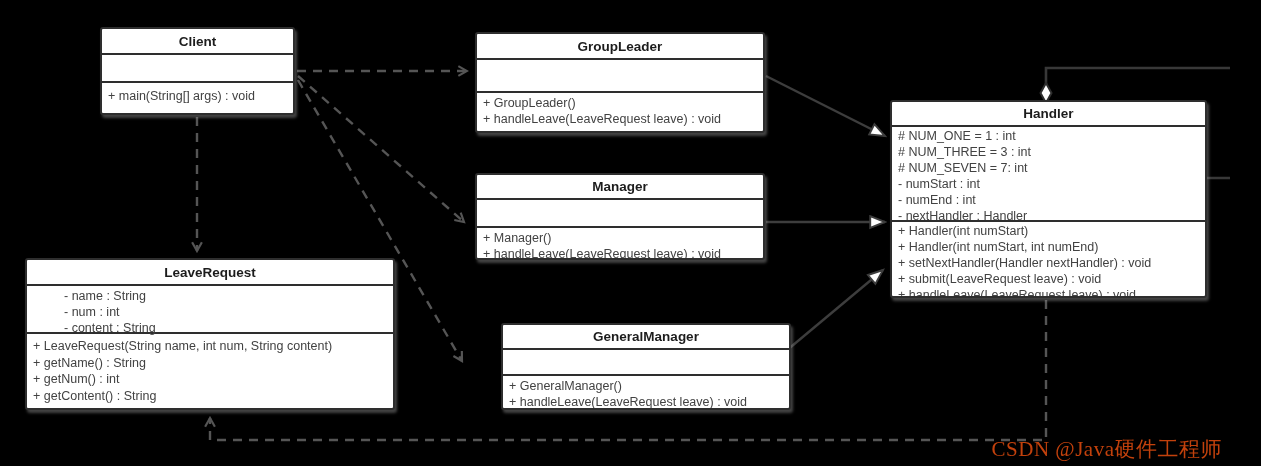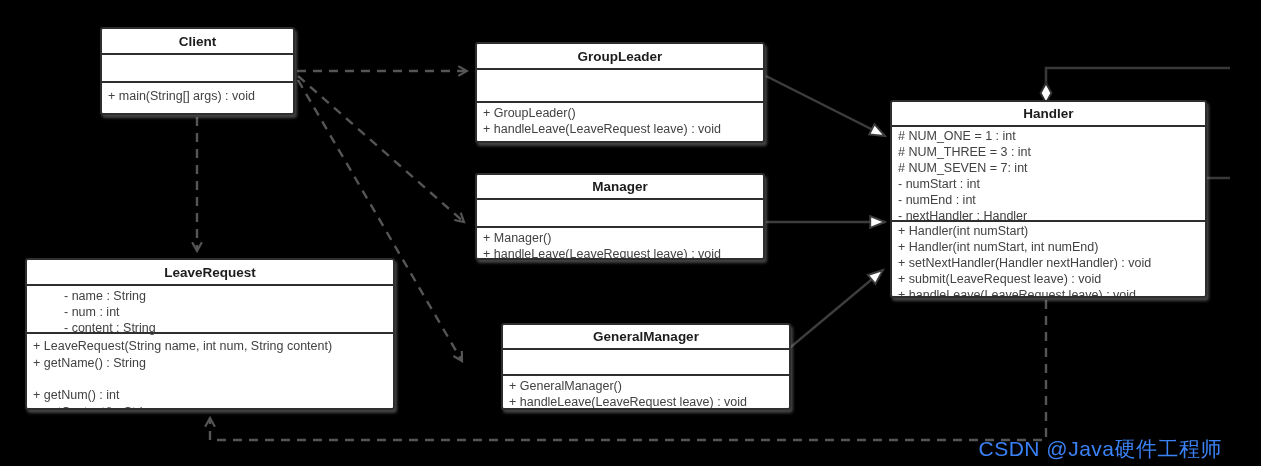--- a/index.html
+++ b/index.html
@@ -16,22 +16,23 @@
   }
   .uml-title{
     box-sizing:border-box;font-weight:bold;color:#1c1c1c;font-size:13.5px;
     display:flex;align-items:center;justify-content:center;
     border-bottom:2px solid #2e2e2e;
   }
   .uml-attrs{box-sizing:border-box;border-bottom:2px solid #2e2e2e;}
   .sec{padding:2px 0 0 6px;font-size:12.5px;}
   .mline{line-height:16px;white-space:nowrap;}
   .watermark{
-    position:absolute;right:8px;bottom:3px;color:#3b82f6;font-size:21px;
+    position:absolute;right:8px;bottom:3px;color:#c2410c;font-size:21px;
     letter-spacing:0.5px;
+    font-family:Liberation Serif, serif;
   }
 </style>
 </head>
 <body>
 
 <div class="stage">
 
   <svg class="wires" viewBox="0 0 1261 466">
     <defs>
       <marker id="dep" viewBox="0 0 12 12" markerWidth="13" markerHeight="13" refX="10" refY="6" orient="auto" markerUnits="userSpaceOnUse">
@@ -58,21 +59,21 @@
   </svg>
 
   <div class="uml-box" style="left:100px;top:27px;width:195px;height:88px;">
     <div class="uml-title" style="height:26px;">Client</div>
     <div class="uml-attrs" style="height:28px;"></div>
     <div class="sec" style="padding-top:5px;">
       <div class="mline">+ main(String[] args) : void</div>
     </div>
   </div>
 
-  <div class="uml-box" style="left:475px;top:42px;width:290px;height:101px;">
+  <div class="uml-box" style="left:475px;top:32px;width:290px;height:101px;">
     <div class="uml-title" style="height:26px;">GroupLeader</div>
     <div class="uml-attrs" style="height:33px;"></div>
     <div class="sec">
       <div class="mline">+ GroupLeader()</div>
       <div class="mline">+ handleLeave(LeaveRequest leave) : void</div>
     </div>
   </div>
 
   <div class="uml-box" style="left:475px;top:173px;width:290px;height:87px;">
     <div class="uml-title" style="height:25px;">Manager</div>
@@ -114,20 +115,20 @@
   <div class="uml-box" style="left:25px;top:258px;width:370px;height:152px;">
     <div class="uml-title" style="height:26px;">LeaveRequest</div>
     <div class="uml-attrs sec" style="height:48px;padding-left:37px;">
       <div class="mline">- name : String</div>
       <div class="mline">- num : int</div>
       <div class="mline">- content : String</div>
     </div>
     <div class="sec" style="padding-top:4px;">
       <div class="mline" style="line-height:16.5px;">+ LeaveRequest(String name, int num, String content)</div>
       <div class="mline" style="line-height:16.5px;">+ getName() : String</div>
-      <div class="mline" style="line-height:16.5px;margin-top:16px;">+ getNum() : int</div>
+      <div class="mline" style="line-height:16.5px;">+ getNum() : int</div>
       <div class="mline" style="line-height:16.5px;">+ getContent() : String</div>
     </div>
   </div>
 
   <div class="watermark">CSDN @Java硬件工程师</div>
 
 </div>
 
 </body></html>

